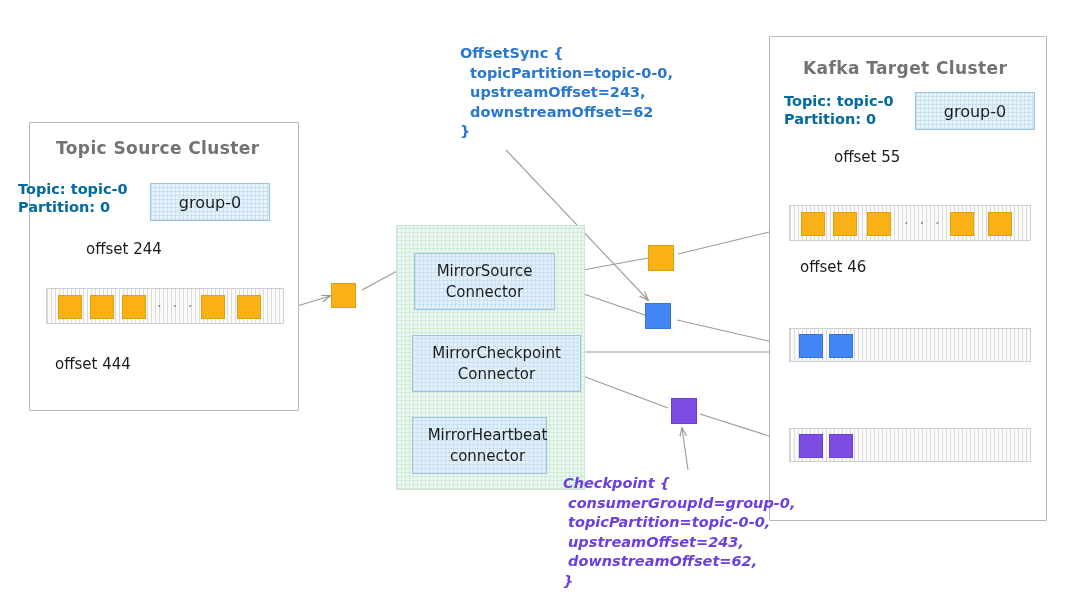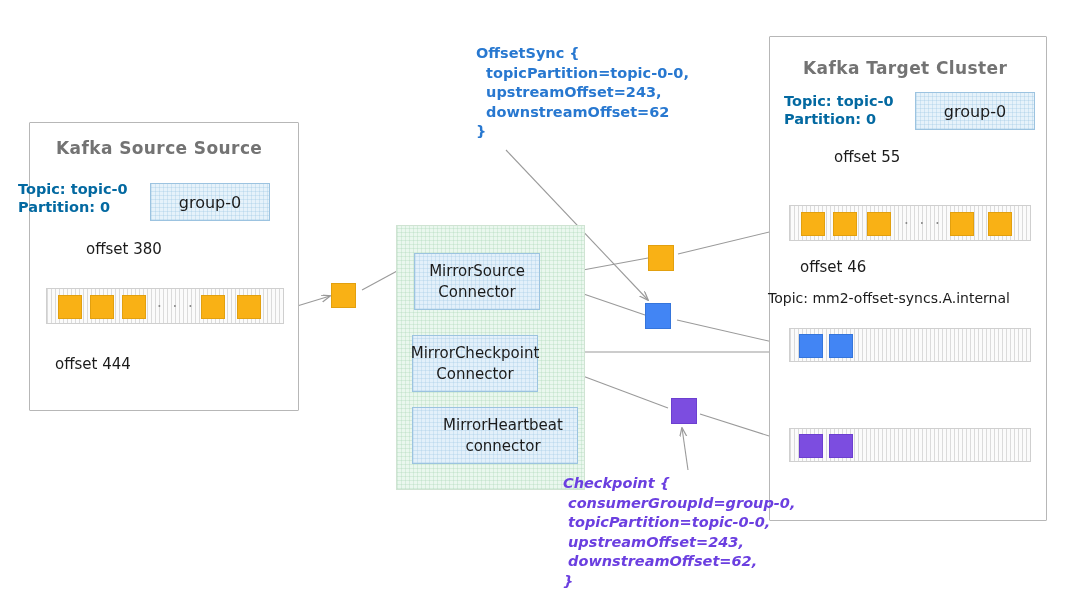--- a/index.html
+++ b/index.html
@@ -158,56 +158,56 @@
       <line x1="688" y1="470" x2="682" y2="428" marker-end="url(#ah)"></line>
 
       <line x1="920" y1="142" x2="852" y2="216"></line>
       <line x1="886" y1="180" x2="886" y2="212"></line>
 
       <line x1="852" y1="240" x2="832" y2="272"></line>
     </g>
   </svg>
 
   <div class="cluster" style="left:29px;top:122px;width:270px;height:289px;"></div>
-  <div class="cluster-title" style="left:56px;top:138px;">Kafka Source Source</div>
+  <div class="cluster-title" style="left:56px;top:138px;">Topic Source Cluster</div>
 
   <div class="blue-label" style="left:18px;top:180px;">Topic: topic-0</div>
   <div class="blue-label" style="left:18px;top:198px;">Partition: 0</div>
 
   <div class="group-box" style="left:150px;top:183px;width:120px;height:38px;">
     <span>group-0</span>
   </div>
 
-  <div class="black-label" style="left:86px;top:240px;">offset 380</div>
+  <div class="black-label" style="left:86px;top:240px;">offset 244</div>
   <div class="black-label" style="left:55px;top:355px;">offset 444</div>
 
   <div class="partition" style="left:46px;top:288px;width:238px;height:36px;">
     <div class="msg orange" style="left:11px;top:6px;width:24px;height:24px;"></div>
     <div class="msg orange" style="left:43px;top:6px;width:24px;height:24px;"></div>
     <div class="msg orange" style="left:75px;top:6px;width:24px;height:24px;"></div>
     <div class="ellipsis" style="left:110px;top:9px;">· · ·</div>
     <div class="msg orange" style="left:154px;top:6px;width:24px;height:24px;"></div>
     <div class="msg orange" style="left:190px;top:6px;width:24px;height:24px;"></div>
   </div>
 
   <div class="msg orange" style="left:331px;top:283px;width:25px;height:25px;"></div>
 
   <div class="connect-box" style="left:396px;top:225px;width:189px;height:265px;"></div>
 
-  <div class="connector" style="left:414px;top:253px;width:126px;height:57px;">
+  <div class="connector" style="left:414px;top:253px;width:141px;height:57px;">
     <span>MirrorSource</span>
     <span>Connector</span>
   </div>
 
-  <div class="connector" style="left:412px;top:335px;width:126px;height:57px;">
+  <div class="connector" style="left:412px;top:335px;width:169px;height:57px;">
     <span>MirrorCheckpoint</span>
     <span>Connector</span>
   </div>
 
-  <div class="connector" style="left:412px;top:407px;width:166px;height:57px;padding-left:16px;">
+  <div class="connector" style="left:412px;top:417px;width:135px;height:57px;padding-left:16px;">
     <span>MirrorHeartbeat</span>
     <span>connector</span>
   </div>
 
   <div class="msg orange" style="left:648px;top:245px;width:26px;height:26px;"></div>
   <div class="msg blue" style="left:645px;top:303px;width:26px;height:26px;"></div>
   <div class="msg purple" style="left:671px;top:398px;width:26px;height:26px;"></div>
 
   <div class="cluster" style="left:769px;top:36px;width:278px;height:485px;"></div>
   <div class="cluster-title" style="left:803px;top:58px;">Kafka Target Cluster</div>
@@ -224,32 +224,31 @@
 
   <div class="partition" style="left:789px;top:205px;width:242px;height:36px;">
     <div class="msg orange" style="left:11px;top:6px;width:24px;height:24px;"></div>
     <div class="msg orange" style="left:43px;top:6px;width:24px;height:24px;"></div>
     <div class="msg orange" style="left:77px;top:6px;width:24px;height:24px;"></div>
     <div class="ellipsis" style="left:114px;top:9px;">· · ·</div>
     <div class="msg orange" style="left:160px;top:6px;width:24px;height:24px;"></div>
     <div class="msg orange" style="left:198px;top:6px;width:24px;height:24px;"></div>
   </div>
 
-  <div class="topic-label" style="left:768px;top:290px;">Topic: mm2-offset-syncs.A.internal</div>
   <div class="partition" style="left:789px;top:328px;width:242px;height:34px;">
     <div class="msg blue" style="left:9px;top:5px;width:24px;height:24px;"></div>
     <div class="msg blue" style="left:39px;top:5px;width:24px;height:24px;"></div>
   </div>
 
   <div class="partition" style="left:789px;top:428px;width:242px;height:34px;">
     <div class="msg purple" style="left:9px;top:5px;width:24px;height:24px;"></div>
     <div class="msg purple" style="left:39px;top:5px;width:24px;height:24px;"></div>
   </div>
 
-  <div class="note sync" style="left:476px;top:44px;">OffsetSync {
+  <div class="note sync" style="left:460px;top:44px;">OffsetSync {
   topicPartition=topic-0-0,
   upstreamOffset=243,
   downstreamOffset=62
 }</div>
 
   <div class="note chk" style="left:563px;top:474px;font-style:italic;">Checkpoint {
  consumerGroupId=group-0,
  topicPartition=topic-0-0,
  upstreamOffset=243,
  downstreamOffset=62,

